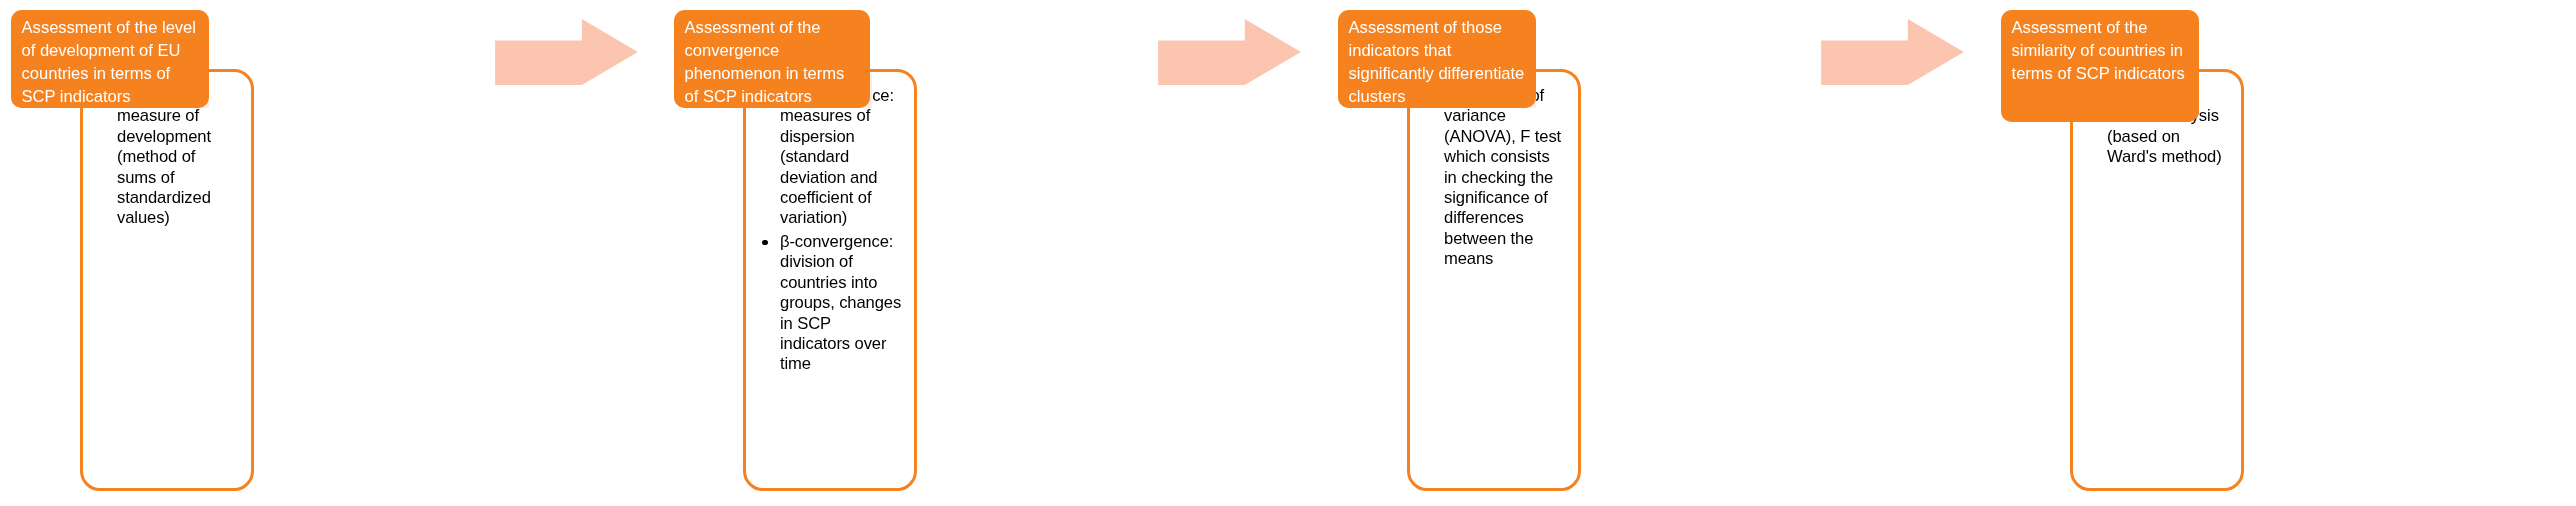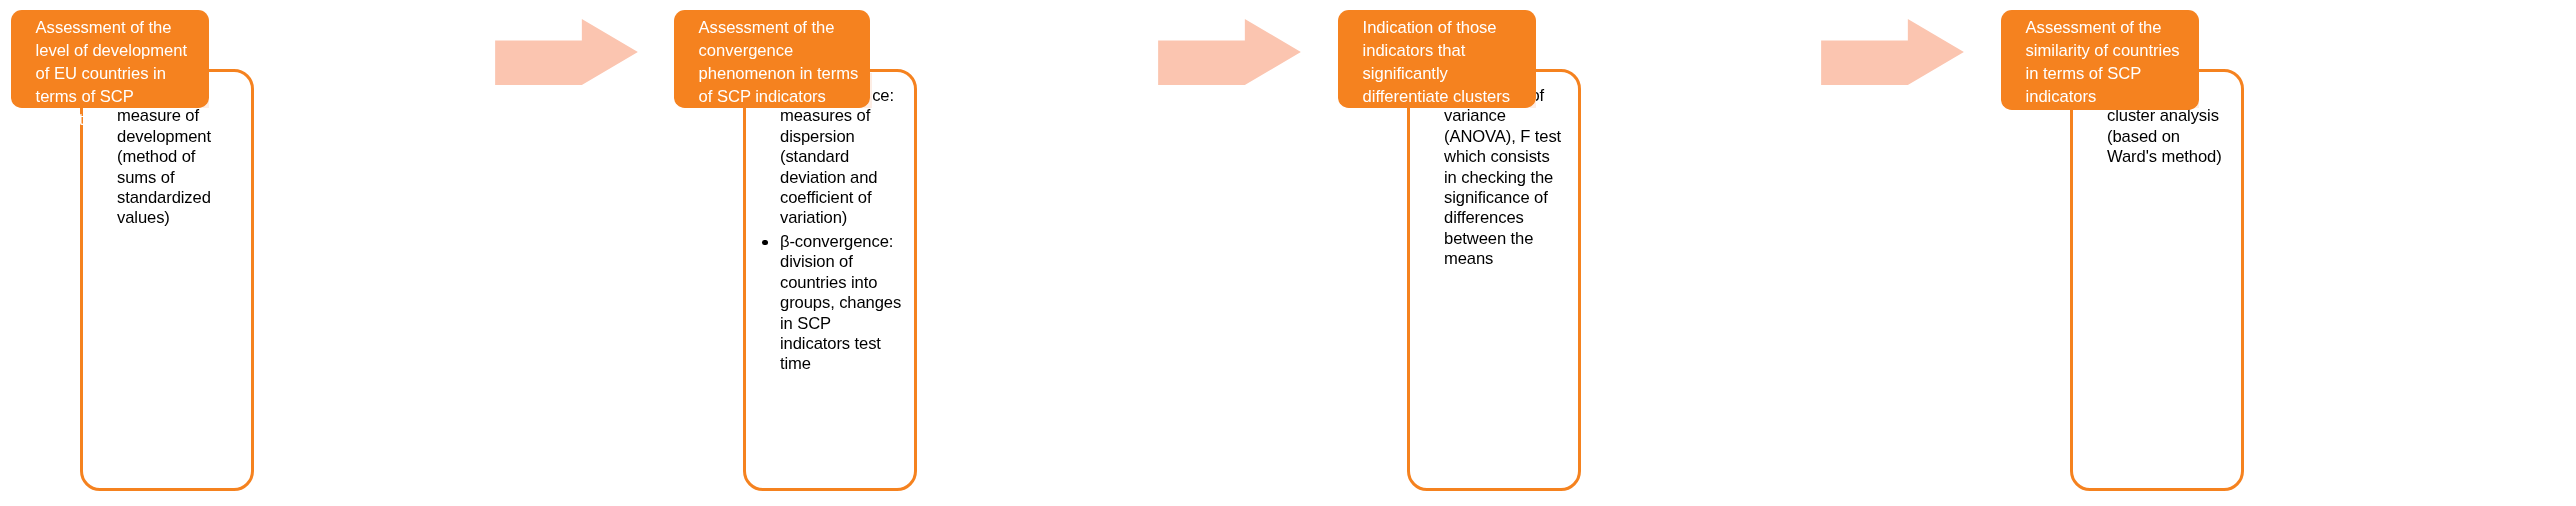--- a/index.html
+++ b/index.html
@@ -62,21 +62,21 @@
   .header-card {
     position: absolute;
     background: #F5821F;
     border-radius: 10.8px;
     color: #FFFFFF;
     font-size: 16.6px;
     line-height: 23px;
     padding: 6.2px 9.3px 6.2px 10.8px;
     letter-spacing: -0.04px;
   }
-  .header-card .htext { display: block; margin-left: 14px; }
+  .header-card .htext { display: block; }
 
   
   .overlap-wash {
     position: absolute;
     background: #FDEDE4;
     pointer-events: none;
   }
 
   
   .arrow {
@@ -104,21 +104,21 @@
   <div class="arrow" style="left:495px; top:18.5px; width:143px; height:66px;">
     <svg width="143" height="66" viewBox="0 0 186 86">
       <polygon points="0,28 113,28 113,0 186,43 113,86 113,86 0,86" fill="#FBC5B0"></polygon>
     </svg>
   </div>
 
   <div class="group" style="left:663px; width:617px;">
     <div class="body-card" style="left:80px; top:69px; width:174px; height:422px;">
       <ul class="bullets">
         <li><span class="dot"></span><span>σ-convergence: measures of dispersion (standard deviation and coefficient of variation)</span></li>
-        <li><span class="dot"></span><span>β-convergence: division of countries into groups, changes in SCP indicators test time</span></li>
+        <li><span class="dot"></span><span>β-convergence: division of countries into groups, changes in SCP indicators over time</span></li>
       </ul>
     </div>
     <div class="overlap-wash" style="left:84px; top:73px; width:125px; height:35px; border-top-left-radius:17px;"></div>
     <div class="header-card" style="left:10.8px; top:10px; width:196px; height:98px;">
       <span class="htext">Assessment of the convergence phenomenon in terms of SCP indicators</span>
     </div>
   </div>
 
   <div class="arrow" style="left:1158px; top:18.5px; width:143px; height:66px;">
     <svg width="143" height="66" viewBox="0 0 186 86">
@@ -127,36 +127,36 @@
   </div>
 
   <div class="group" style="left:1327px; width:617px;">
     <div class="body-card" style="left:80px; top:69px; width:174px; height:422px;">
       <ul class="bullets">
         <li><span class="dot"></span><span>an analysis of variance (ANOVA), F test which consists in checking the significance of differences between the means</span></li>
       </ul>
     </div>
     <div class="overlap-wash" style="left:84px; top:73px; width:125px; height:35px; border-top-left-radius:17px;"></div>
     <div class="header-card" style="left:10.8px; top:10px; width:198px; height:98px;">
-      <span class="htext">Indication of those indicators that significantly differentiate clusters</span>
+      <span class="htext">Assessment of those indicators that significantly differentiate clusters</span>
     </div>
   </div>
 
   <div class="arrow" style="left:1821px; top:18.5px; width:143px; height:66px;">
     <svg width="143" height="66" viewBox="0 0 186 86">
       <polygon points="0,28 113,28 113,0 186,43 113,86 113,86 0,86" fill="#FBC5B0"></polygon>
     </svg>
   </div>
 
   <div class="group" style="left:1990px; width:586px;">
     <div class="body-card" style="left:80px; top:69px; width:174px; height:422px;">
       <ul class="bullets">
         <li><span class="dot"></span><span>the classical cluster analysis (based on Ward's method)</span></li>
       </ul>
     </div>
     <div class="overlap-wash" style="left:84px; top:73px; width:125px; height:35px; border-top-left-radius:17px;"></div>
-    <div class="header-card" style="left:10.8px; top:10px; width:198px; height:100px;">
+    <div class="header-card" style="left:10.8px; top:10px; width:198px; height:112px;">
       <span class="htext">Assessment of the similarity of countries in terms of  SCP indicators</span>
     </div>
   </div>
 
 </div>
 
 
 </body></html>

